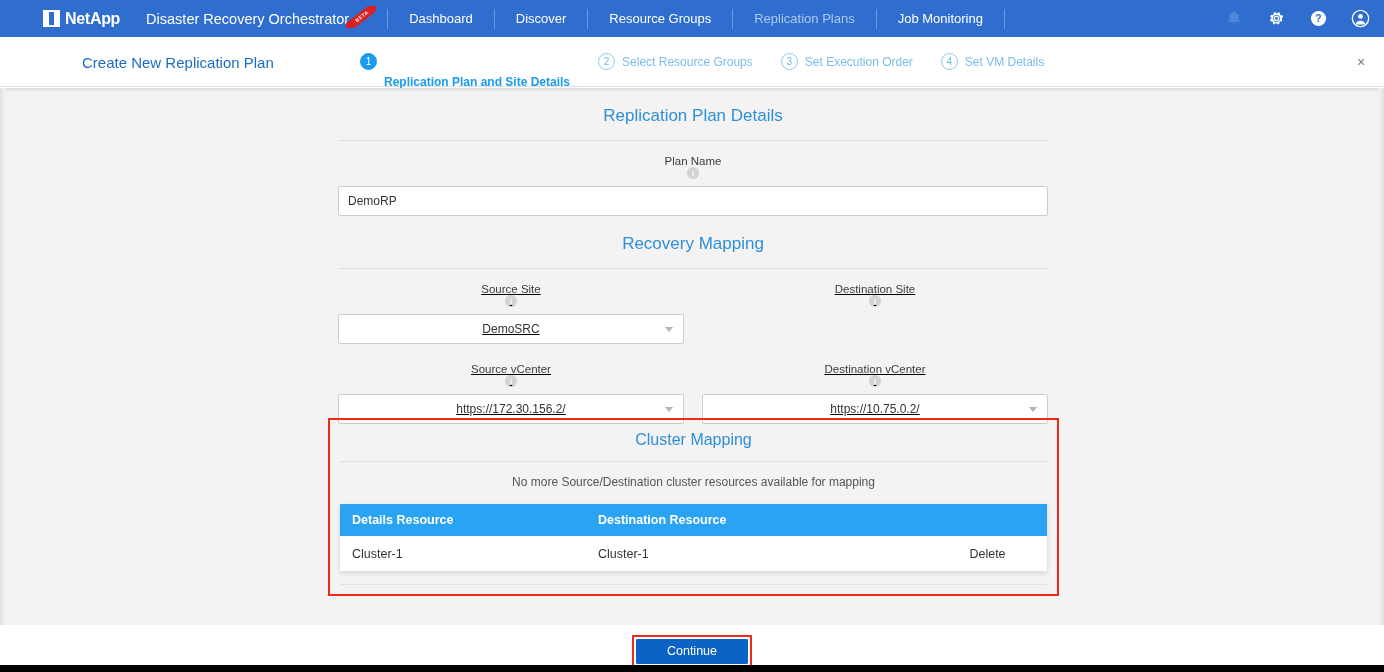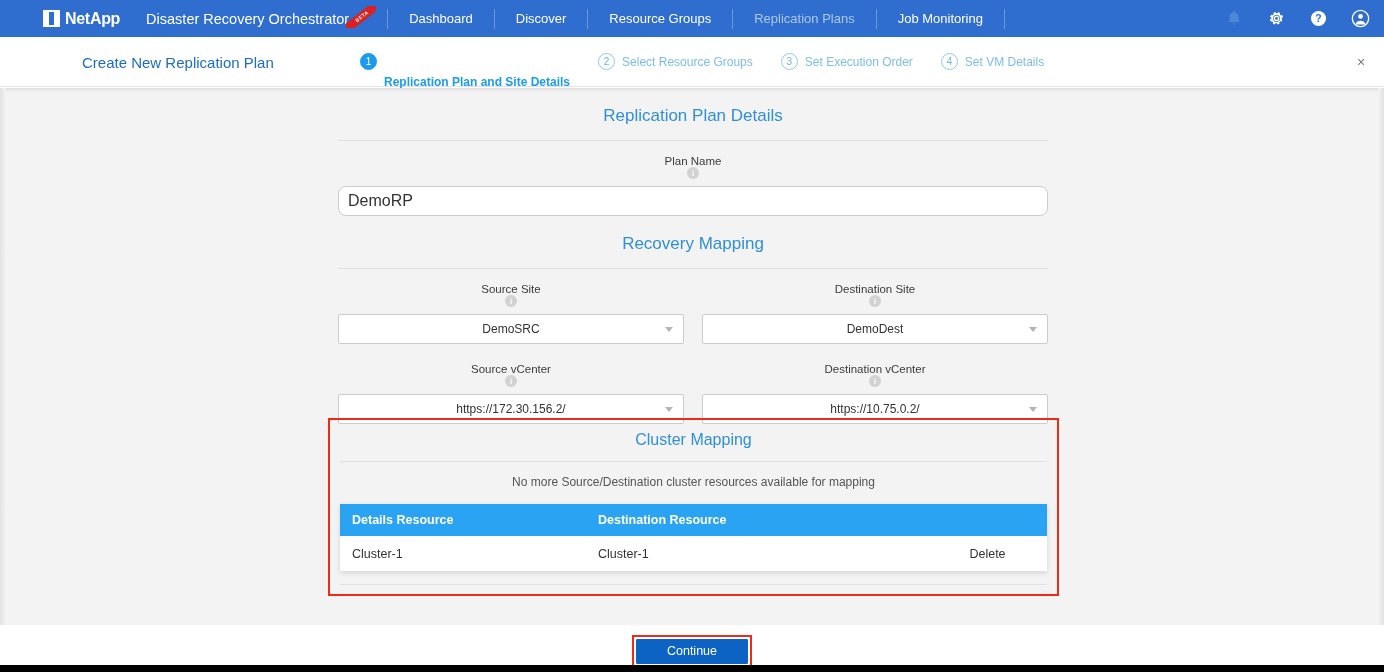--- a/index.html
+++ b/index.html
@@ -269,31 +269,32 @@
     justify-content: center;
     line-height: 12px;
     flex: none;
   }
   .text-input {
     margin-top: 7px;
     width: 100%;
     height: 30px;
     background: #ffffff;
     border: 1px solid #cccccc;
-    border-radius: 8px;
-    font-size: 16px;
+    border-radius: 2px;
+    font-size: 12px;
     color: #333;
     padding: 0 9px;
     line-height: 28px;
     font-family: "Liberation Sans", sans-serif;
   }
 
   .two-col {
     display: flex;
     gap: 18px;
+    text-decoration: underline;
   }
   .col { width: 346px; }
 
   .select-box {
     margin-top: 7px;
     width: 100%;
     height: 30px;
     background: #ffffff;
     border: 1px solid #cccccc;
     border-radius: 2px;
@@ -527,24 +528,20 @@
           <div class="select-box">
             <span class="select-value">DemoSRC</span>
             <span class="caret"></span>
           </div>
         </div>
         <div class="col">
           <div class="field-label-row">
             <span class="field-label">Destination Site</span>
             <span class="info-icon">i</span>
           </div>
-          <div class="select-box">
-            <span class="select-value">DemoDest</span>
-            <span class="caret"></span>
-          </div>
         </div>
       </div>
 
       
       <div class="two-col" style="margin-top:19px;">
         <div class="col">
           <div class="field-label-row" style="margin-top:0;">
             <span class="field-label">Source vCenter</span>
             <span class="info-icon">i</span>
           </div>

